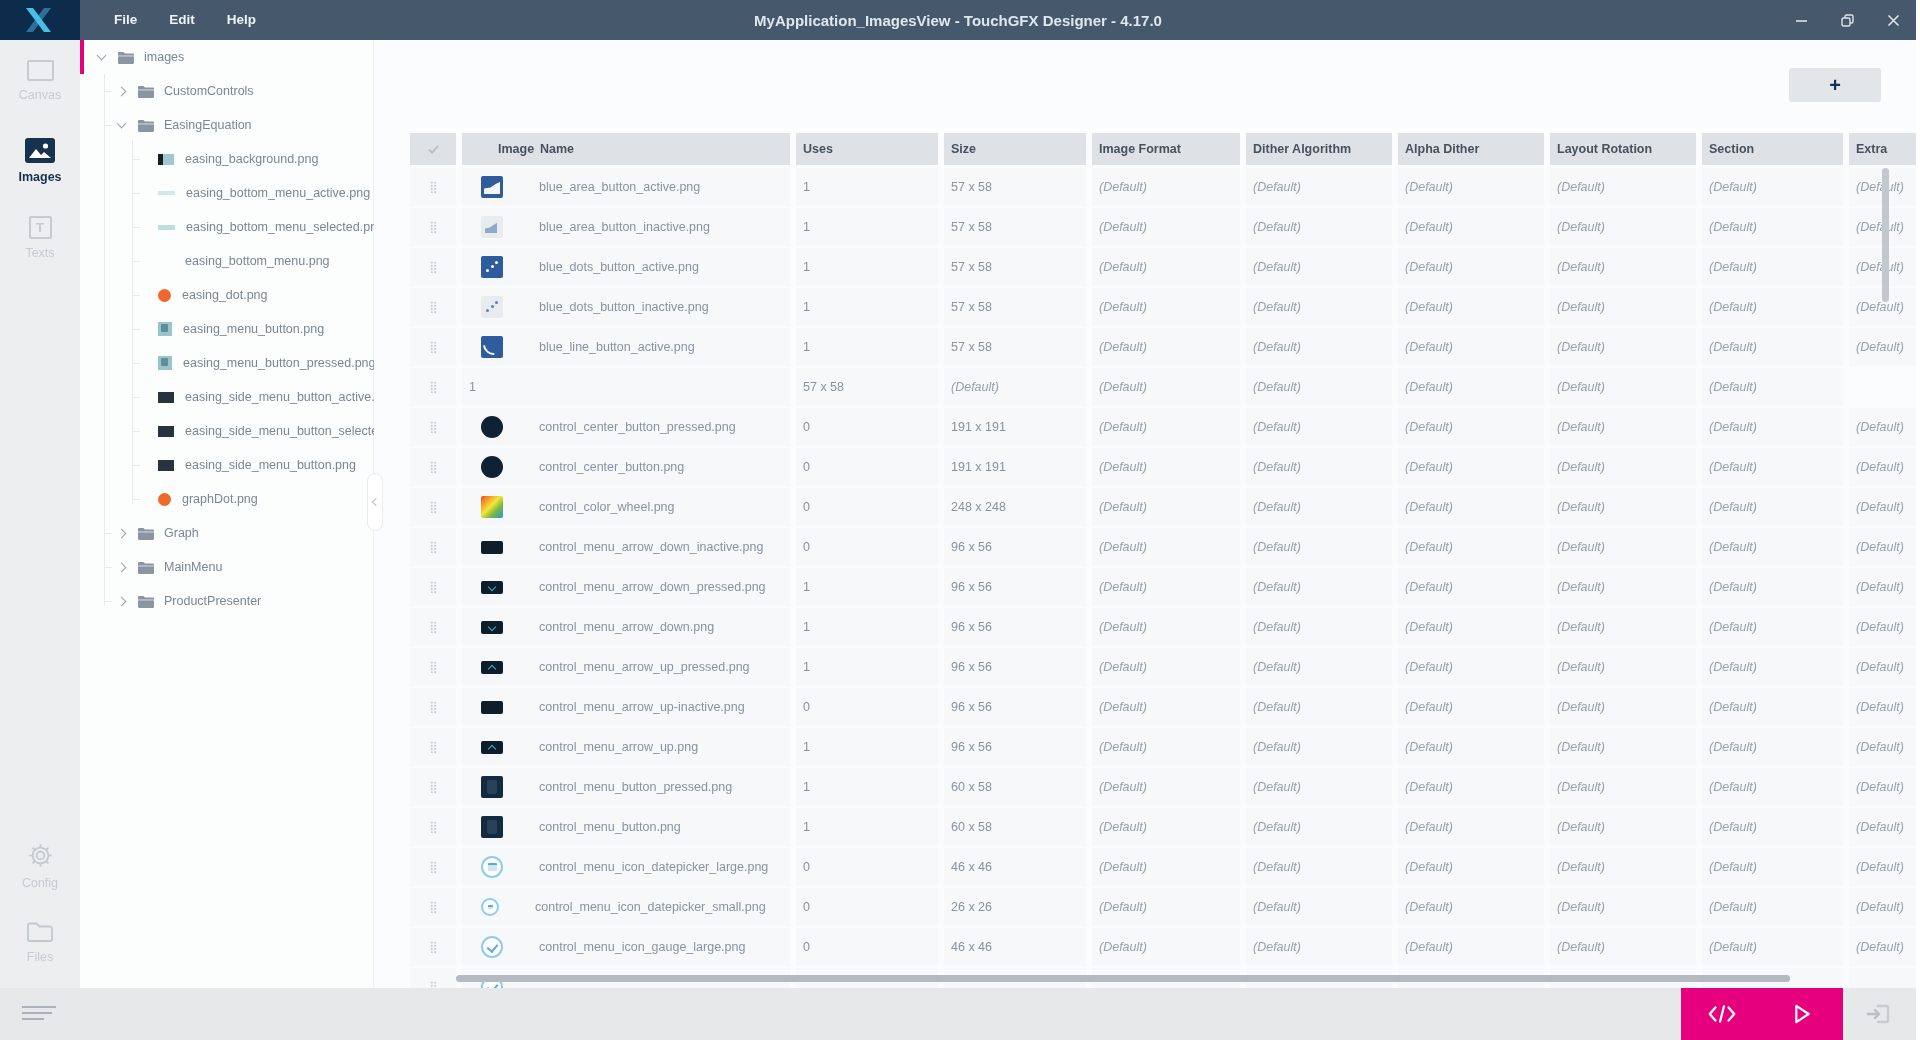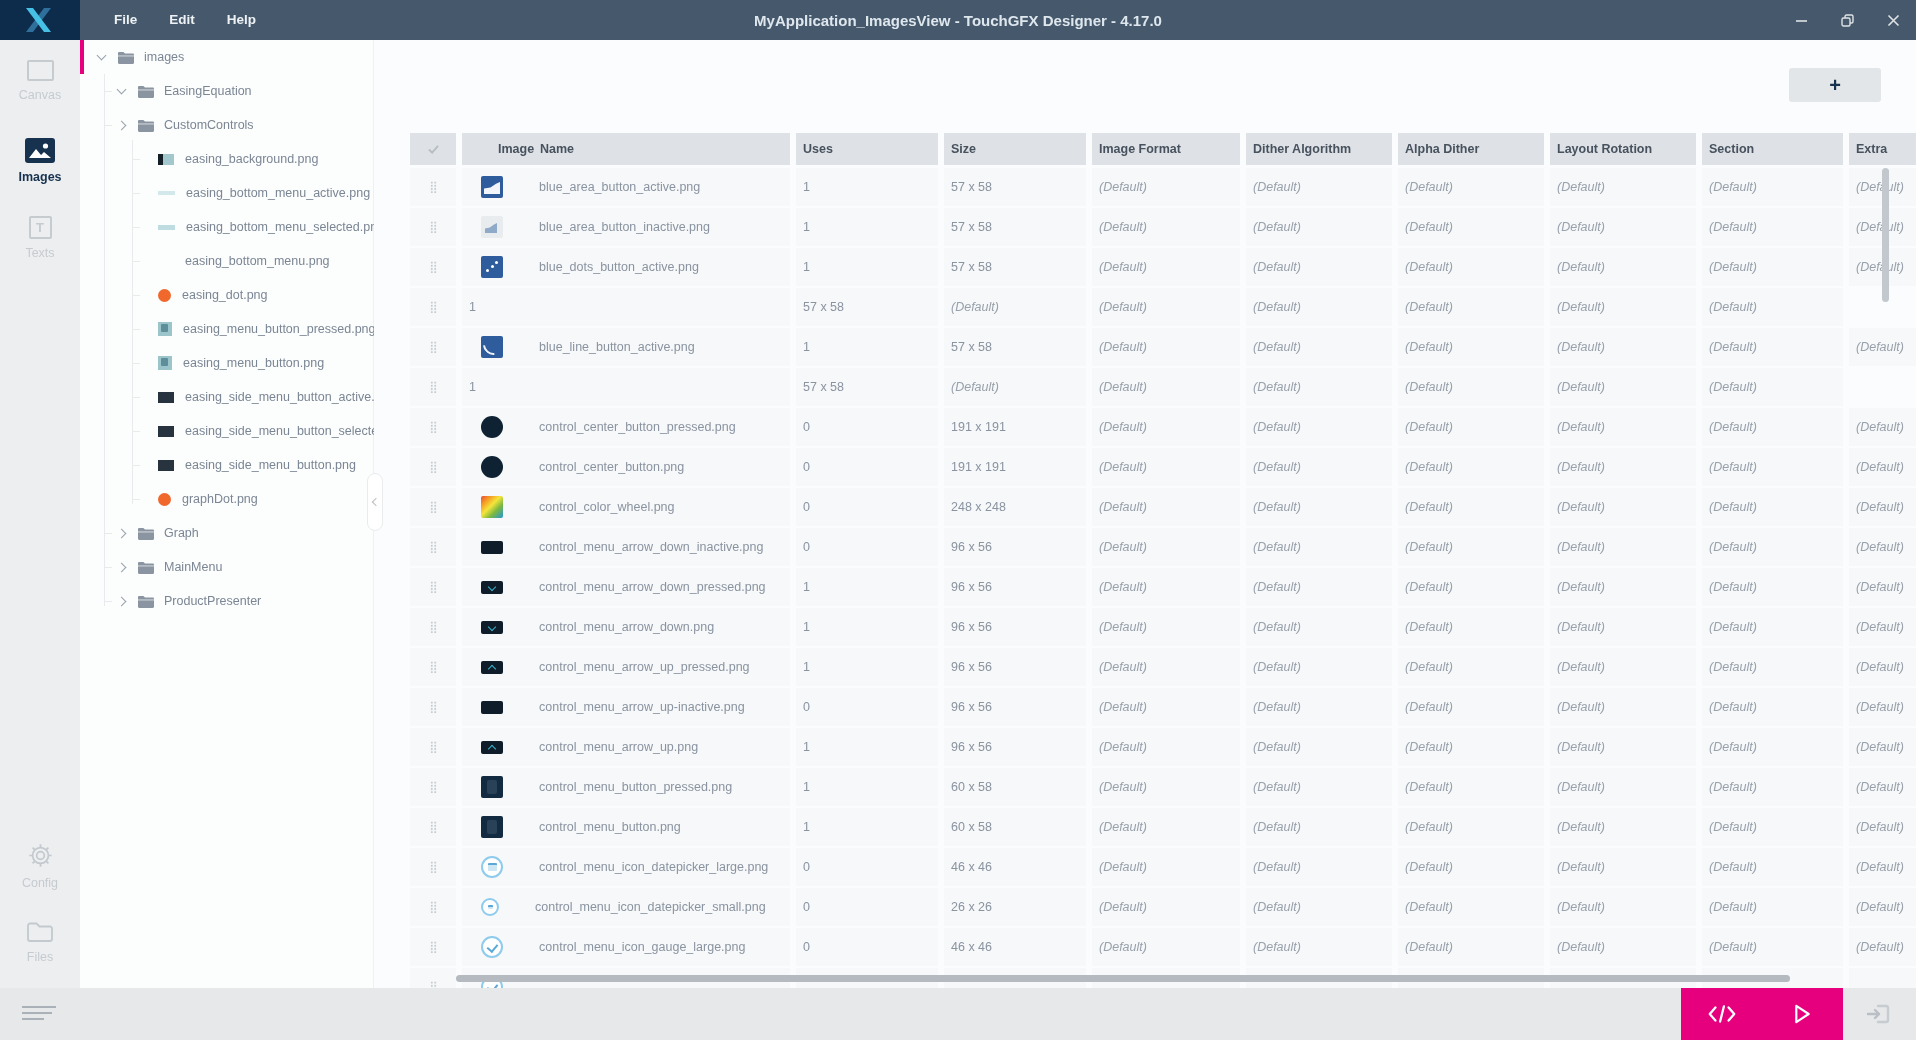--- a/index.html
+++ b/index.html
@@ -200,40 +200,40 @@
           <span class="tree-folder">
             <svg width="16" height="13" viewBox="0 0 16 13">
               <path d="M0 2.2 C0 1.5 .5 1 1.2 1 H5.4 L7 2.6 H14.8 C15.5 2.6 16 3.1 16 3.8 V11.8 C16 12.5 15.5 13 14.8 13 H1.2 C.5 13 0 12.5 0 11.8 Z" fill="#8b95a1"></path>
               <rect x="0" y="4.4" width="16" height="1.1" fill="#fcfdfd" opacity="0.6"></rect>
             </svg>
           </span>
           <span class="tree-label">images</span>
         </div>
         <div class="tree-item d1">
           <span class="dash"></span>
+          <span class="chev closed"></span>
+          <span class="tree-folder">
+            <svg width="16" height="13" viewBox="0 0 16 13">
+              <path d="M0 2.2 C0 1.5 .5 1 1.2 1 H5.4 L7 2.6 H14.8 C15.5 2.6 16 3.1 16 3.8 V11.8 C16 12.5 15.5 13 14.8 13 H1.2 C.5 13 0 12.5 0 11.8 Z" fill="#8b95a1"></path>
+              <rect x="0" y="4.4" width="16" height="1.1" fill="#fcfdfd" opacity="0.6"></rect>
+            </svg>
+          </span>
+          <span class="tree-label">CustomControls</span>
+        </div>
+        <div class="tree-item d1">
+          <span class="dash"></span>
           <span class="chev open"></span>
           <span class="tree-folder">
             <svg width="16" height="13" viewBox="0 0 16 13">
               <path d="M0 2.2 C0 1.5 .5 1 1.2 1 H5.4 L7 2.6 H14.8 C15.5 2.6 16 3.1 16 3.8 V11.8 C16 12.5 15.5 13 14.8 13 H1.2 C.5 13 0 12.5 0 11.8 Z" fill="#8b95a1"></path>
               <rect x="0" y="4.4" width="16" height="1.1" fill="#fcfdfd" opacity="0.6"></rect>
             </svg>
           </span>
           <span class="tree-label">EasingEquation</span>
         </div>
-        <div class="tree-item d1">
-          <span class="dash"></span>
-          <span class="chev closed"></span>
-          <span class="tree-folder">
-            <svg width="16" height="13" viewBox="0 0 16 13">
-              <path d="M0 2.2 C0 1.5 .5 1 1.2 1 H5.4 L7 2.6 H14.8 C15.5 2.6 16 3.1 16 3.8 V11.8 C16 12.5 15.5 13 14.8 13 H1.2 C.5 13 0 12.5 0 11.8 Z" fill="#8b95a1"></path>
-              <rect x="0" y="4.4" width="16" height="1.1" fill="#fcfdfd" opacity="0.6"></rect>
-            </svg>
-          </span>
-          <span class="tree-label">CustomControls</span>
-        </div>
         <div class="tree-item d2">
           <span class="dash"></span>
           <span class="tt tt-bg"></span>
           <span class="tree-label">easing_background.png</span>
         </div>
         <div class="tree-item d2">
           <span class="dash"></span>
           <span class="tt tt-strip"></span>
           <span class="tree-label">easing_bottom_menu_active.png</span>
         </div>
@@ -248,26 +248,26 @@
           <span class="tree-label">easing_bottom_menu.png</span>
         </div>
         <div class="tree-item d2">
           <span class="dash"></span>
           <span class="tt tt-dot"></span>
           <span class="tree-label">easing_dot.png</span>
         </div>
         <div class="tree-item d2">
           <span class="dash"></span>
           <span class="tt tt-teal"></span>
+          <span class="tree-label">easing_menu_button.png</span>
+        </div>
+        <div class="tree-item d2">
+          <span class="dash"></span>
+          <span class="tt tt-teal"></span>
           <span class="tree-label">easing_menu_button_pressed.png</span>
-        </div>
-        <div class="tree-item d2">
-          <span class="dash"></span>
-          <span class="tt tt-teal"></span>
-          <span class="tree-label">easing_menu_button.png</span>
         </div>
         <div class="tree-item d2">
           <span class="dash"></span>
           <span class="tt tt-dark"></span>
           <span class="tree-label">easing_side_menu_button_active.png</span>
         </div>
         <div class="tree-item d2">
           <span class="dash"></span>
           <span class="tt tt-dark"></span>
           <span class="tree-label">easing_side_menu_button_selected.png</span>
@@ -392,20 +392,24 @@
             <div class="cell def">(Default)</div>
             <div class="cell def">(Default)</div>
             <div class="cell def">(Default)</div>
             <div class="cell def">(Default)</div>
             <div class="cell def">(Default)</div>
             <div class="cell def">(Default)</div>
           </div>
           <div class="trow drow">
             <div class="cell sel">
               <span class="handle"></span>
+            </div>
+            <div class="cell namecell">
+              <span class="thumb t-dots-inactive"></span>
+              <span class="rowname">blue_dots_button_inactive.png</span>
             </div>
             <div class="cell val">1</div>
             <div class="cell val">57 x 58</div>
             <div class="cell def">(Default)</div>
             <div class="cell def">(Default)</div>
             <div class="cell def">(Default)</div>
             <div class="cell def">(Default)</div>
             <div class="cell def">(Default)</div>
             <div class="cell def">(Default)</div>
           </div>

